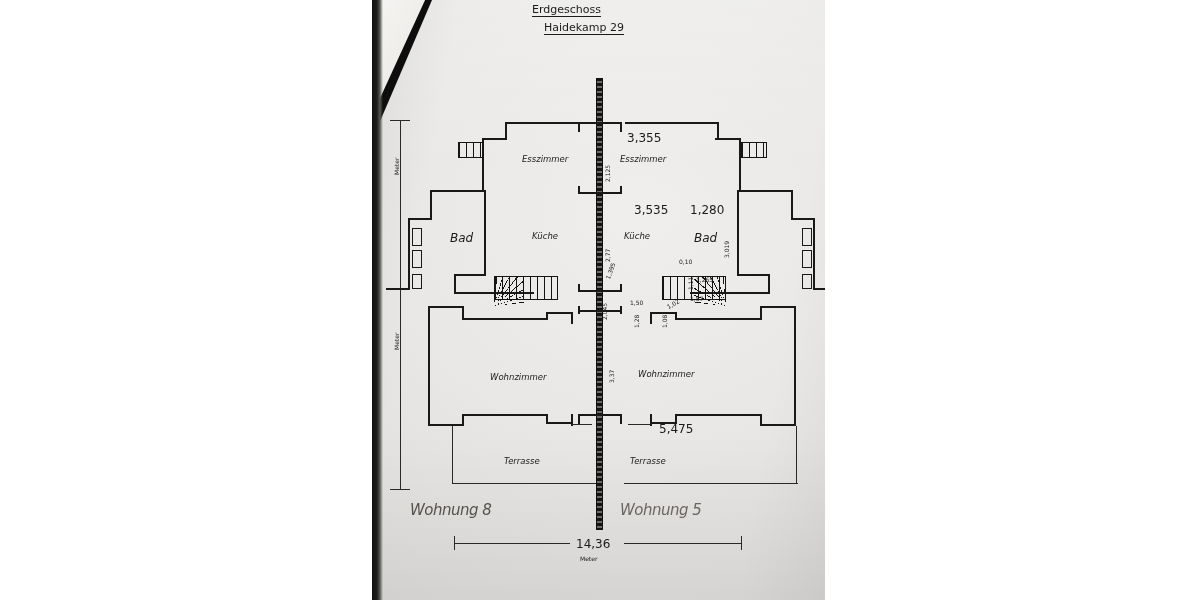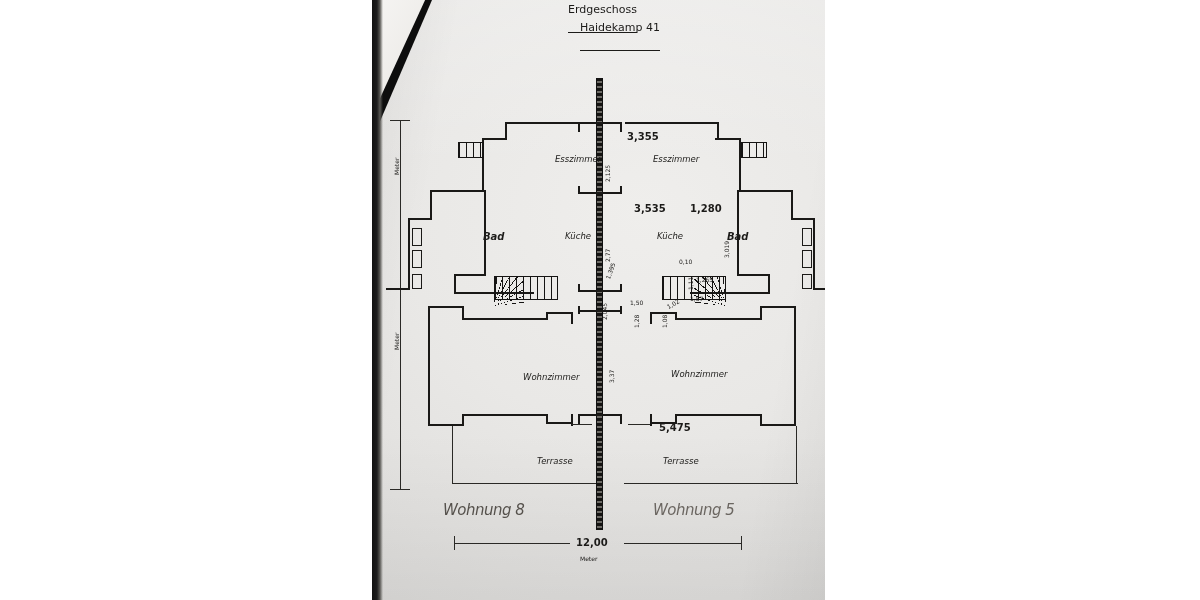--- a/index.html
+++ b/index.html
@@ -56,27 +56,27 @@
   }
 
   
   .hw {
     position: absolute;
     color: #1c1b19;
     font-family: "DejaVu Sans", sans-serif;
     white-space: nowrap;
     line-height: 1;
   }
-  .hw.sm  { font-size: 10px; font-weight: bold; }
+  .hw.sm  { font-size: 12px; }
   .hw.xs  { font-size: 6px; }
   .hw.md  { font-size: 8.5px; }
   .hw.lg  { font-size: 11px; }
-  .hw.it  { font-style: italic; margin-left: 33px; }
+  .hw.it  { font-style: italic; }
   .rot90  { transform-origin: 0 0; transform: rotate(-90deg); }
-  .title-u { border-bottom: 1.2px solid #1c1b19; padding-bottom: 17px; margin-left: 36px; }
+  .title-u { border-bottom: 1.2px solid #1c1b19; padding-bottom: 1px; }
 
   
   .ln { position: absolute; background: #1a1917; }
   .wall-h { height: 2.2px; }
   .wall-v { width: 2.2px; }
   .thin-h { height: 1.1px; background: #2a2926; }
   .thin-v { width: 1.1px; background: #2a2926; }
   .party {                      
     position: absolute;
     width: 5px;
@@ -105,21 +105,21 @@
 
 <div id="stage">
 
   <div id="letterbox-left" style="position:absolute;left:0;top:0;width:372px;height:600px;background:#fff;"></div>
   <div id="letterbox-right" style="position:absolute;left:825px;top:0;width:375px;height:600px;background:#fff;"></div>
 
   <div id="photo">
     <div class="grain"></div>
 
     <div class="hw lg title-u" style="left:160px; top:4px;">Erdgeschoss</div>
-    <div class="hw lg title-u" style="left:172px; top:22px;">Haidekamp 41</div>
+    <div class="hw lg title-u" style="left:172px; top:22px;">Haidekamp 29</div>
 
     <div class="ln thin-v" style="left:28px; top:120px; height:370px;"></div>
     <div class="ln thin-h" style="left:18px; top:120px; width:20px;"></div>
     <div class="ln thin-h" style="left:18px; top:489px; width:20px;"></div>
     <div class="hw xs rot90" style="left:22px; top:175px;">Meter</div>
     <div class="hw xs rot90" style="left:22px; top:350px;">Meter</div>
 
     <div class="ln wall-h" style="left:133px; top:122px; width:96px;"></div>
     <div class="ln wall-h" style="left:253px; top:122px; width:92px;"></div>
 
@@ -256,20 +256,20 @@
     <div class="ln thin-h" style="left:200px; top:424px; width:20px;"></div>
     <div class="ln thin-h" style="left:256px; top:424px; width:22px;"></div>
 
     <div class="hw it" style="left:38px; top:503px; font-size:15px; color:#55514c; letter-spacing:-0.5px;">Wohnung 8</div>
     <div class="hw it" style="left:248px; top:503px; font-size:15px; color:#6b6661; letter-spacing:-0.5px;">Wohnung 5</div>
 
     <div class="ln thin-h" style="left:82px; top:543px; width:116px;"></div>
     <div class="ln thin-h" style="left:252px; top:543px; width:118px;"></div>
     <div class="ln thin-v" style="left:82px; top:536px; height:14px;"></div>
     <div class="ln thin-v" style="left:369px; top:536px; height:14px;"></div>
-    <div class="hw sm" style="left:204px; top:538px;">12,00</div>
+    <div class="hw sm" style="left:204px; top:538px;">14,36</div>
     <div class="hw xs" style="left:208px; top:556px;">Meter</div>
 
     <div id="curl-dark"></div>
     <div id="curl-page"></div>
     <div class="edge-shadow"></div>
   </div>
 </div>
 
 </body></html>

